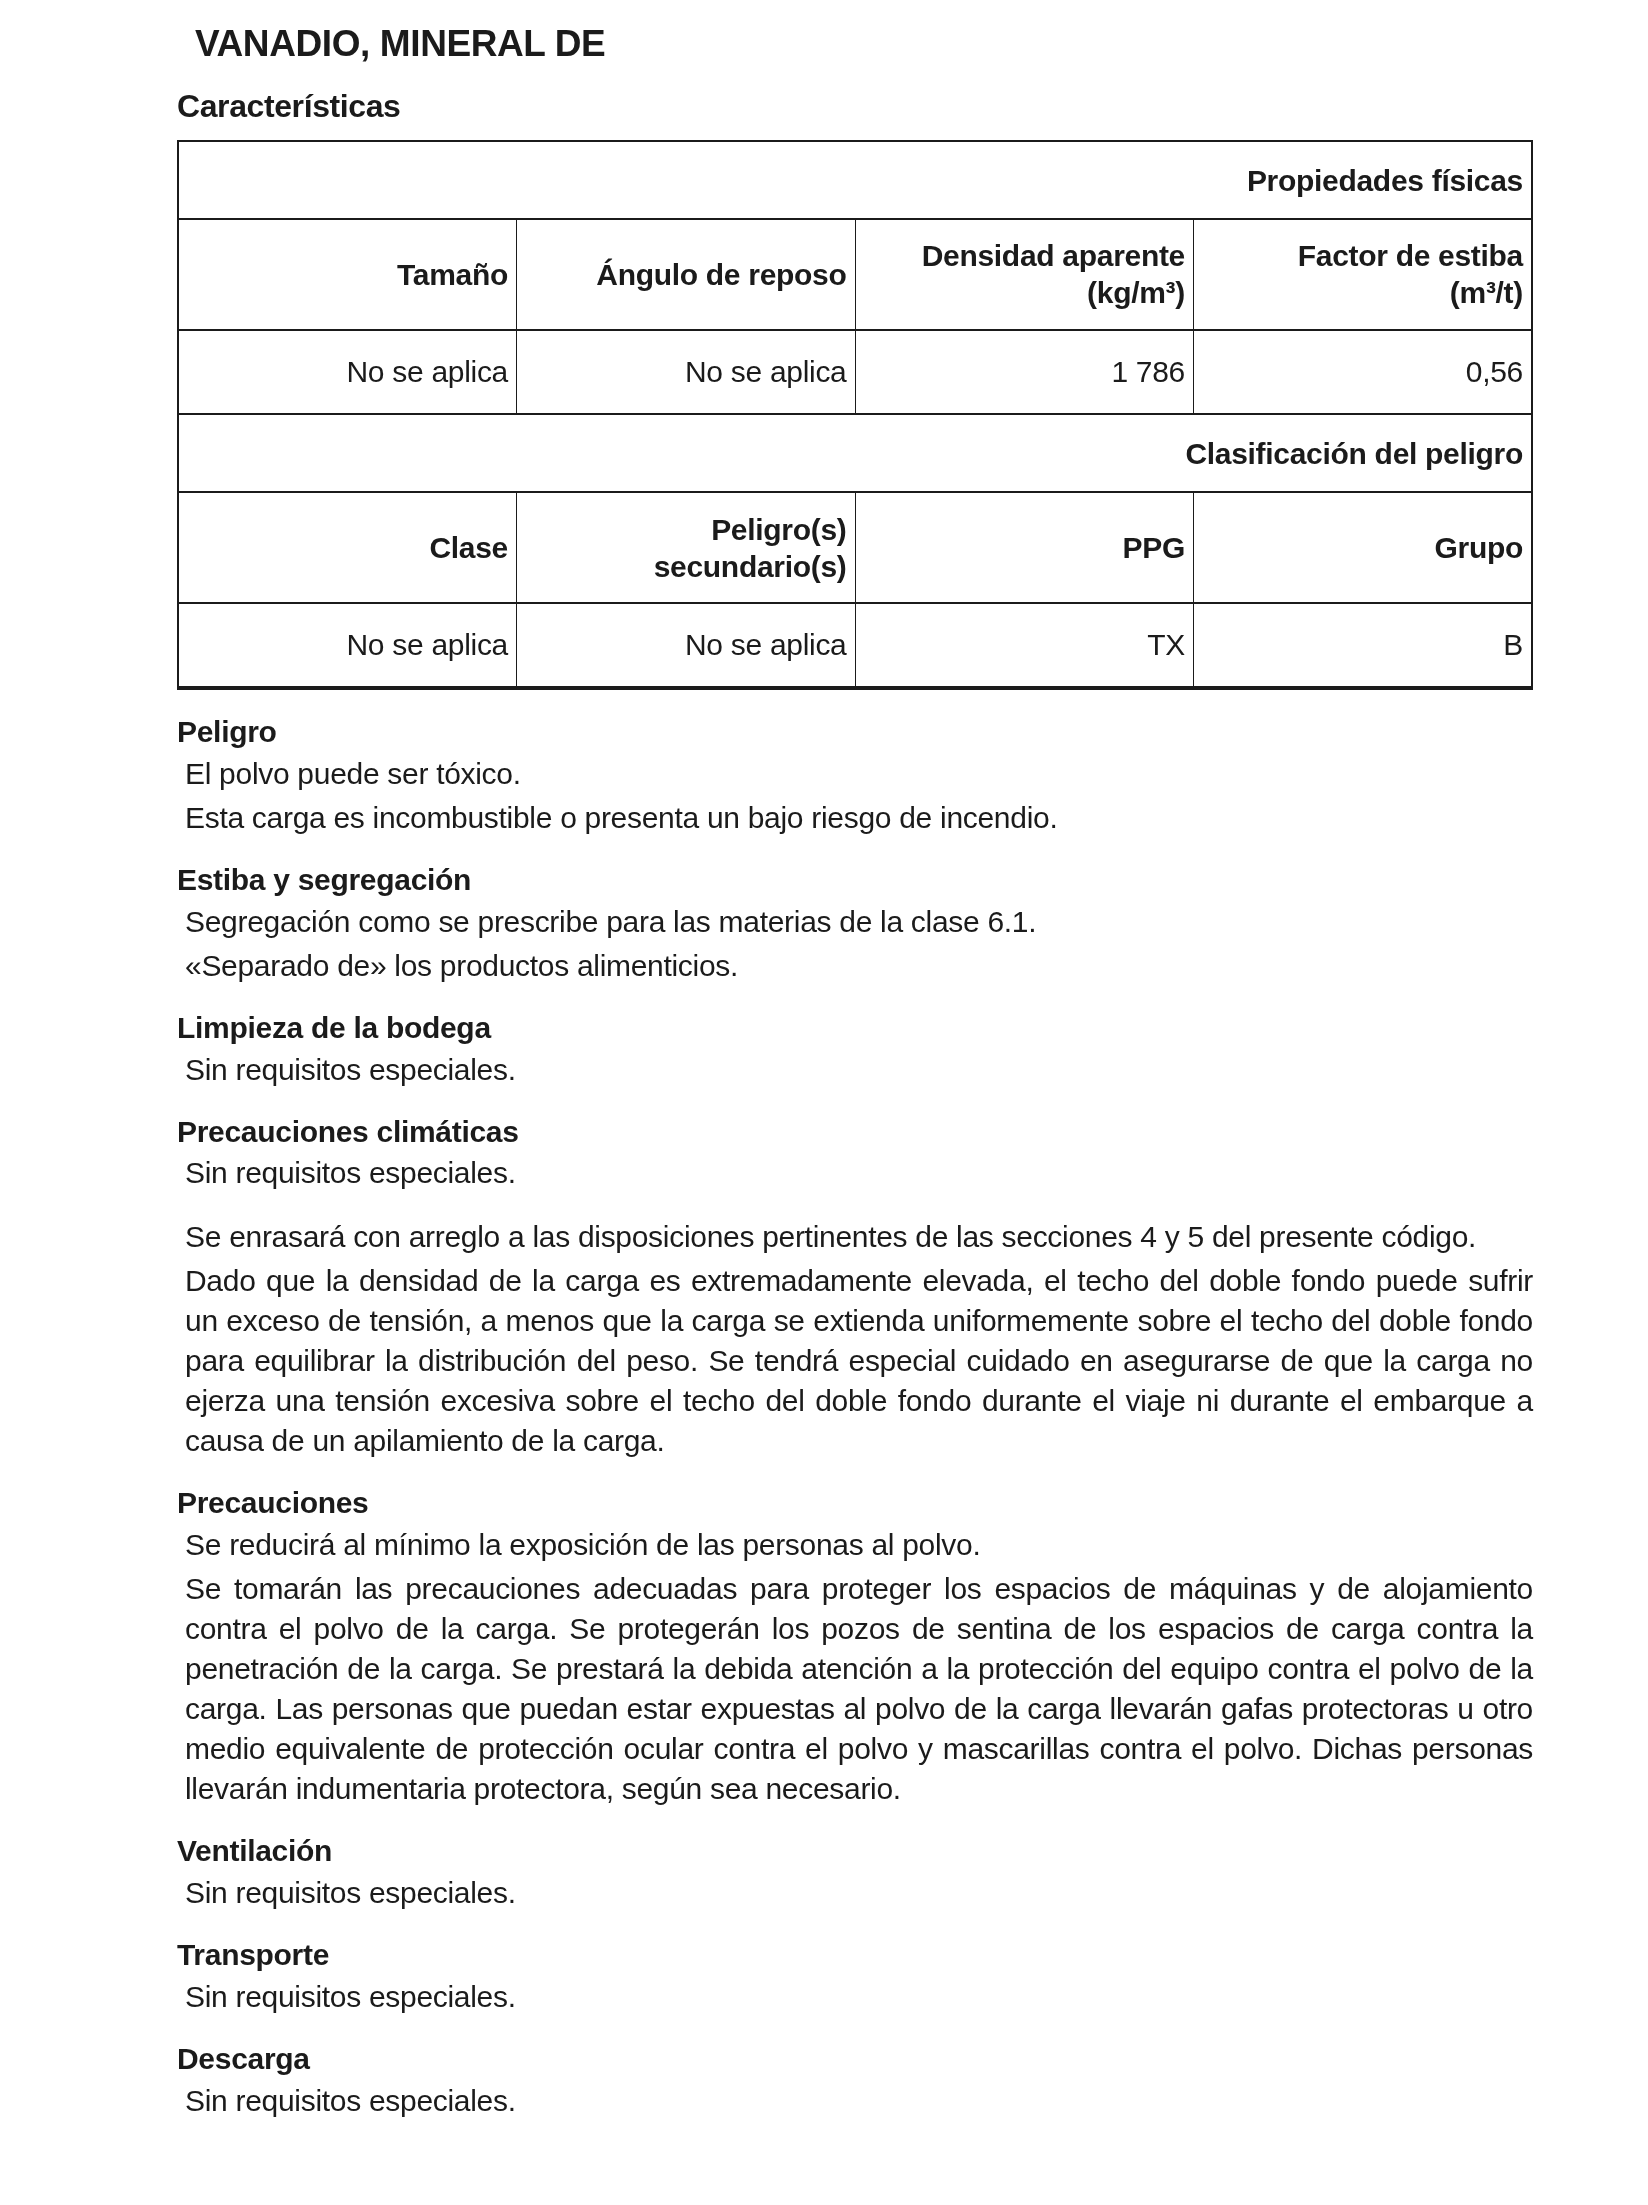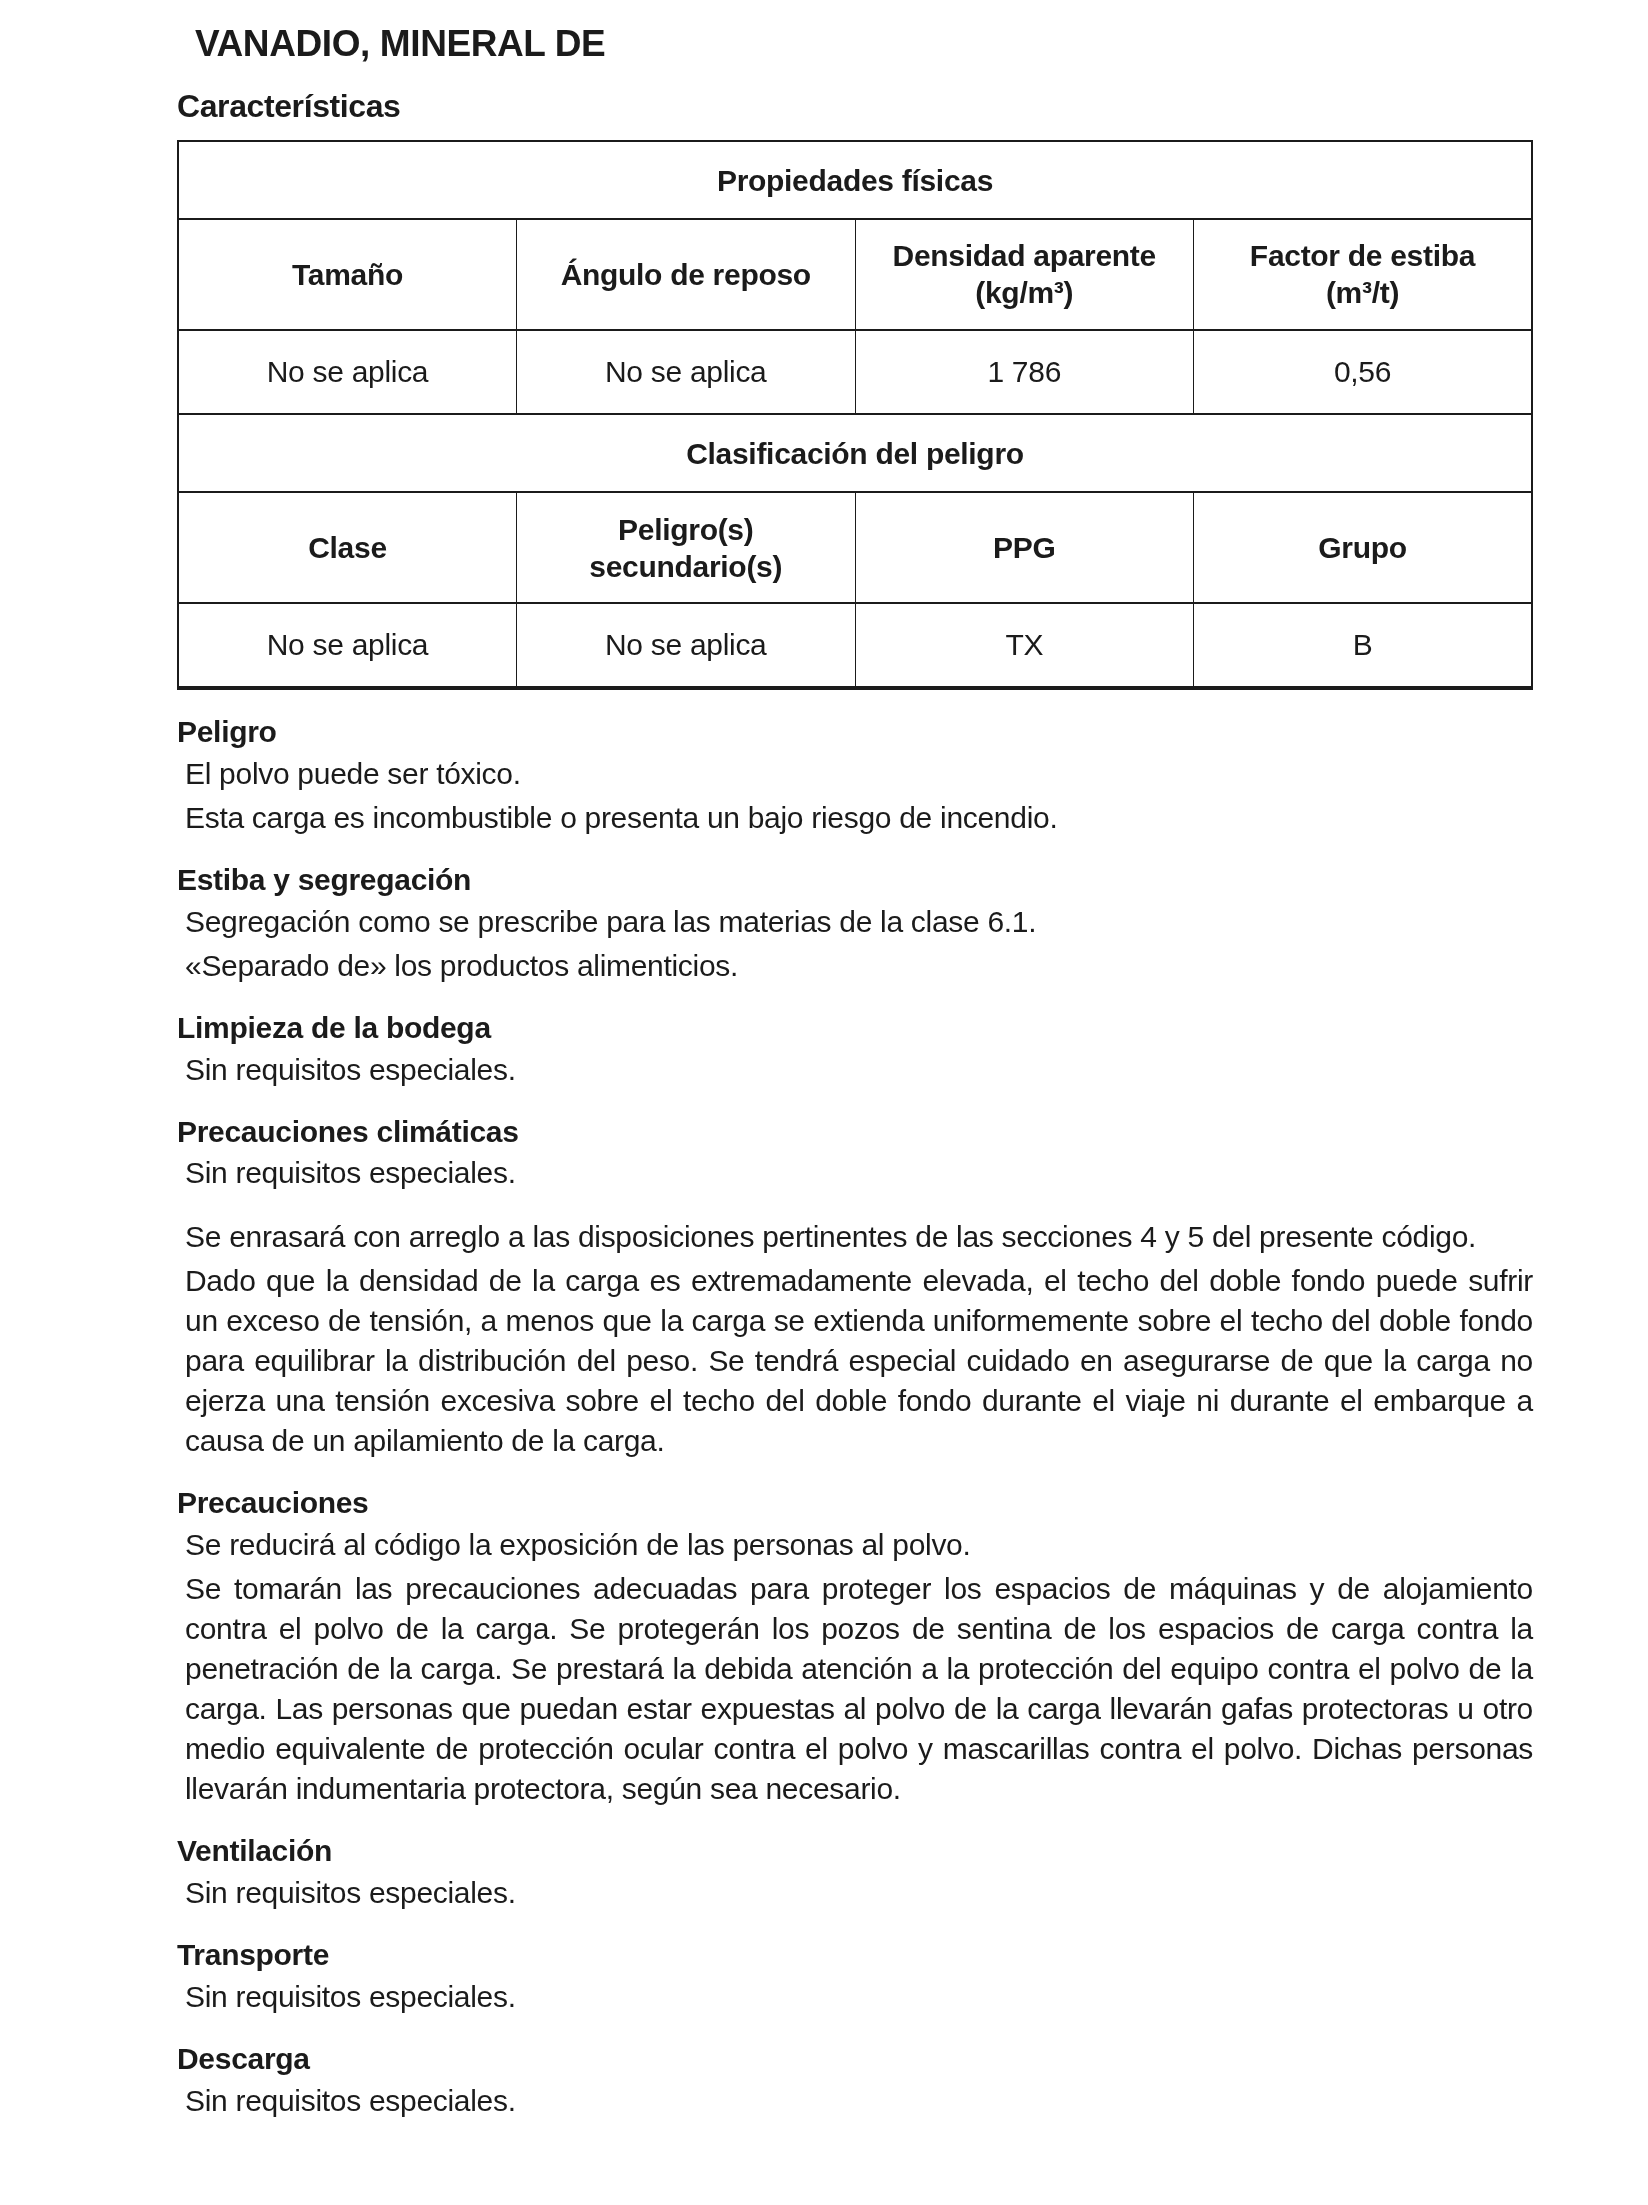--- a/index.html
+++ b/index.html
@@ -34,21 +34,21 @@
     width: 100%;
     border-collapse: collapse;
     table-layout: fixed;
     border: 2.4px solid #1b1b1b;
     border-bottom-width: 4.8px;
   }
   table.props td {
     border: 1.6px solid #1b1b1b;
     border-top-width: 2.4px;
     border-bottom-width: 2.4px;
-    text-align: center;
+    text-align: right;
     vertical-align: middle;
     font-size: 30px;
     letter-spacing: -0.3px;
     padding: 3.2px 8px;
     white-space: pre-line;
     line-height: 37px;
   }
   table.props td.span-head {
     font-weight: 700;
     height: 70px;
@@ -154,21 +154,21 @@
   <p>Sin requisitos especiales.</p>
 </div>
 
 <div class="section">
   <p>Se enrasará con arreglo a las disposiciones pertinentes de las secciones 4 y 5 del presente código.</p>
   <p>Dado que la densidad de la carga es extremadamente elevada, el techo del doble fondo puede sufrir un exceso de tensión, a menos que la carga se extienda uniformemente sobre el techo del doble fondo para equilibrar la distribución del peso. Se tendrá especial cuidado en asegurarse de que la carga no ejerza una tensión excesiva sobre el techo del doble fondo durante el viaje ni durante el embarque a causa de un apilamiento de la carga.</p>
 </div>
 
 <div class="section">
   <h3>Precauciones</h3>
-  <p>Se reducirá al código la exposición de las personas al polvo.</p>
+  <p>Se reducirá al mínimo la exposición de las personas al polvo.</p>
   <p>Se tomarán las precauciones adecuadas para proteger los espacios de máquinas y de alojamiento contra el polvo de la carga. Se protegerán los pozos de sentina de los espacios de carga contra la penetración de la carga. Se prestará la debida atención a la protección del equipo contra el polvo de la carga. Las personas que puedan estar expuestas al polvo de la carga llevarán gafas protectoras u otro medio equivalente de protección ocular contra el polvo y mascarillas contra el polvo. Dichas personas llevarán indumentaria protectora, según sea necesario.</p>
 </div>
 
 <div class="section">
   <h3>Ventilación</h3>
   <p>Sin requisitos especiales.</p>
 </div>
 
 <div class="section">
   <h3>Transporte</h3>

